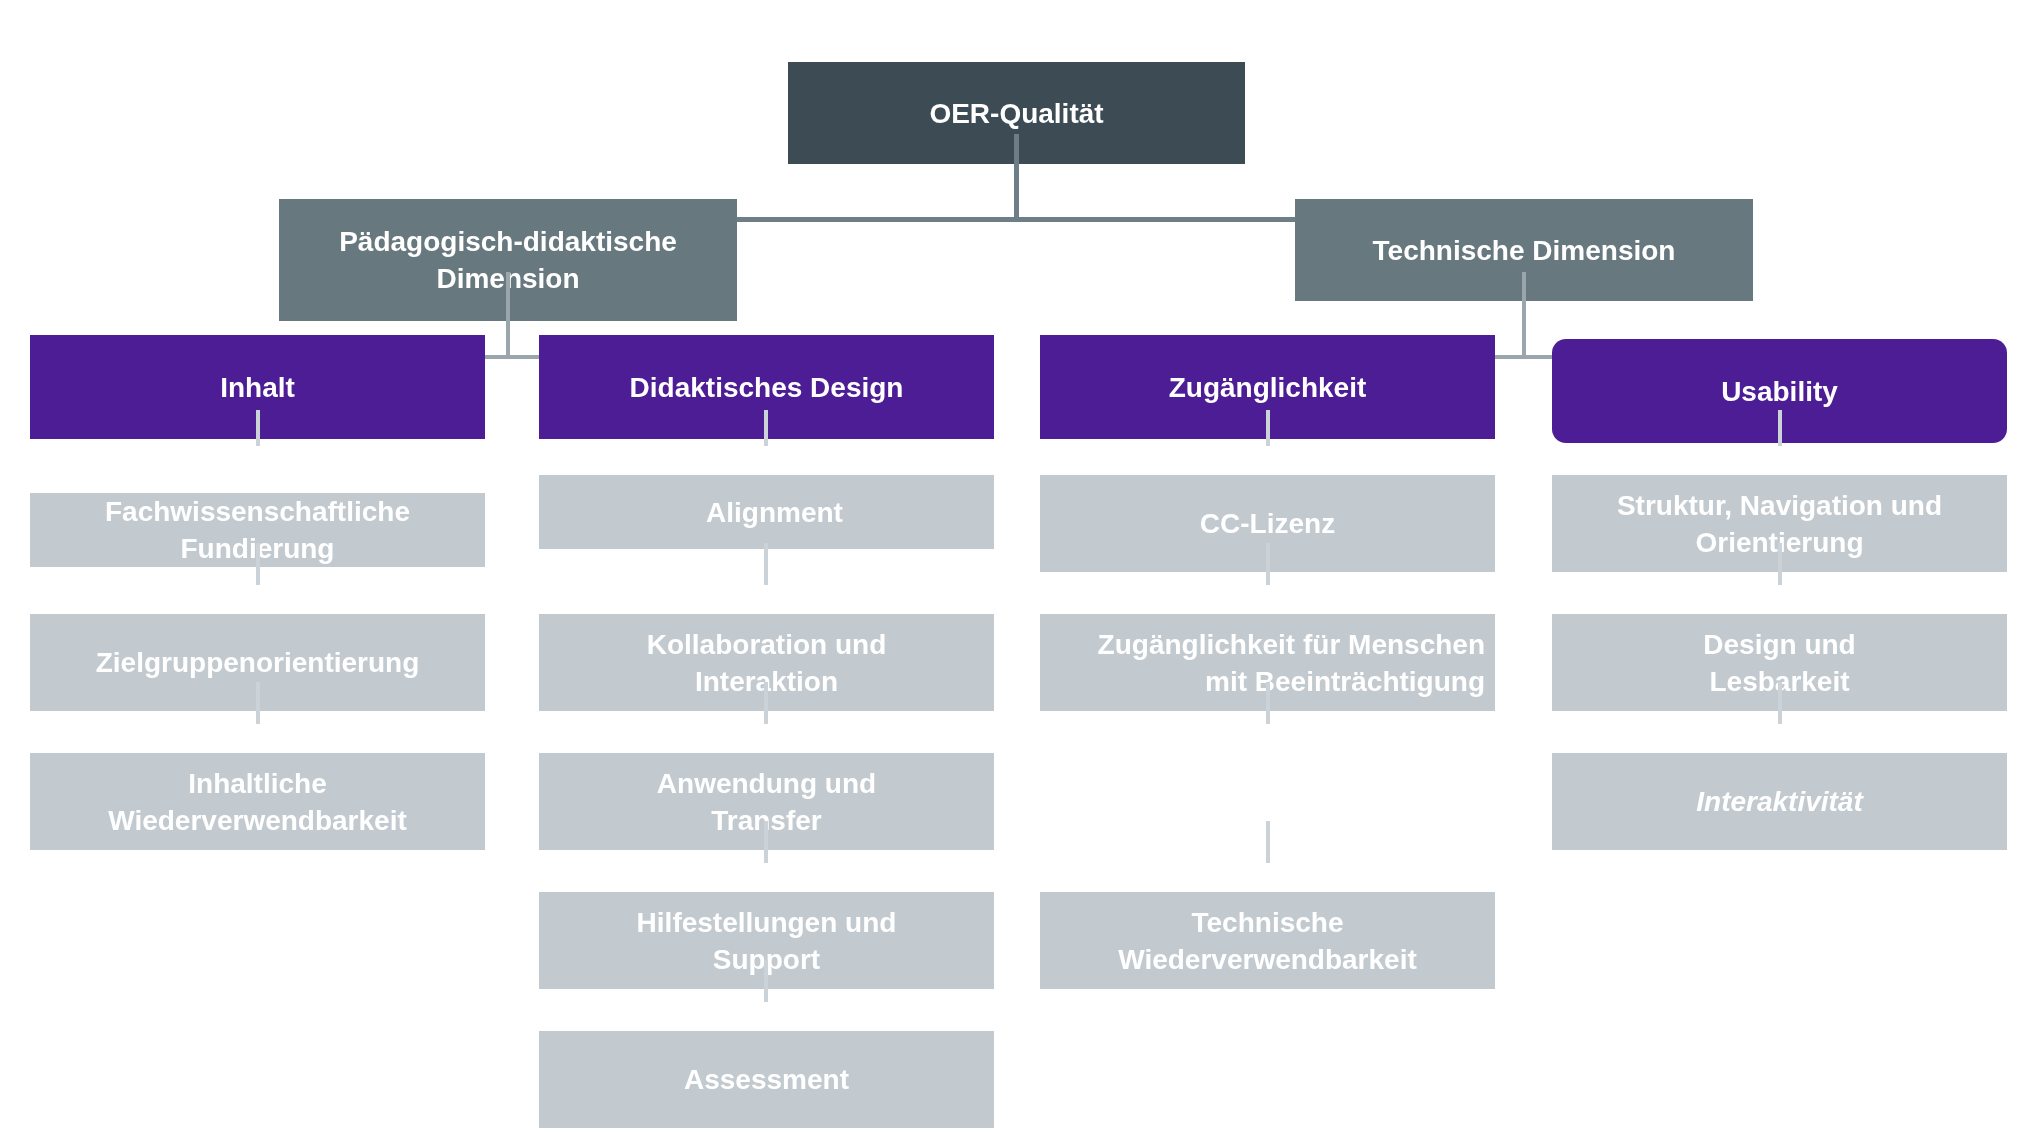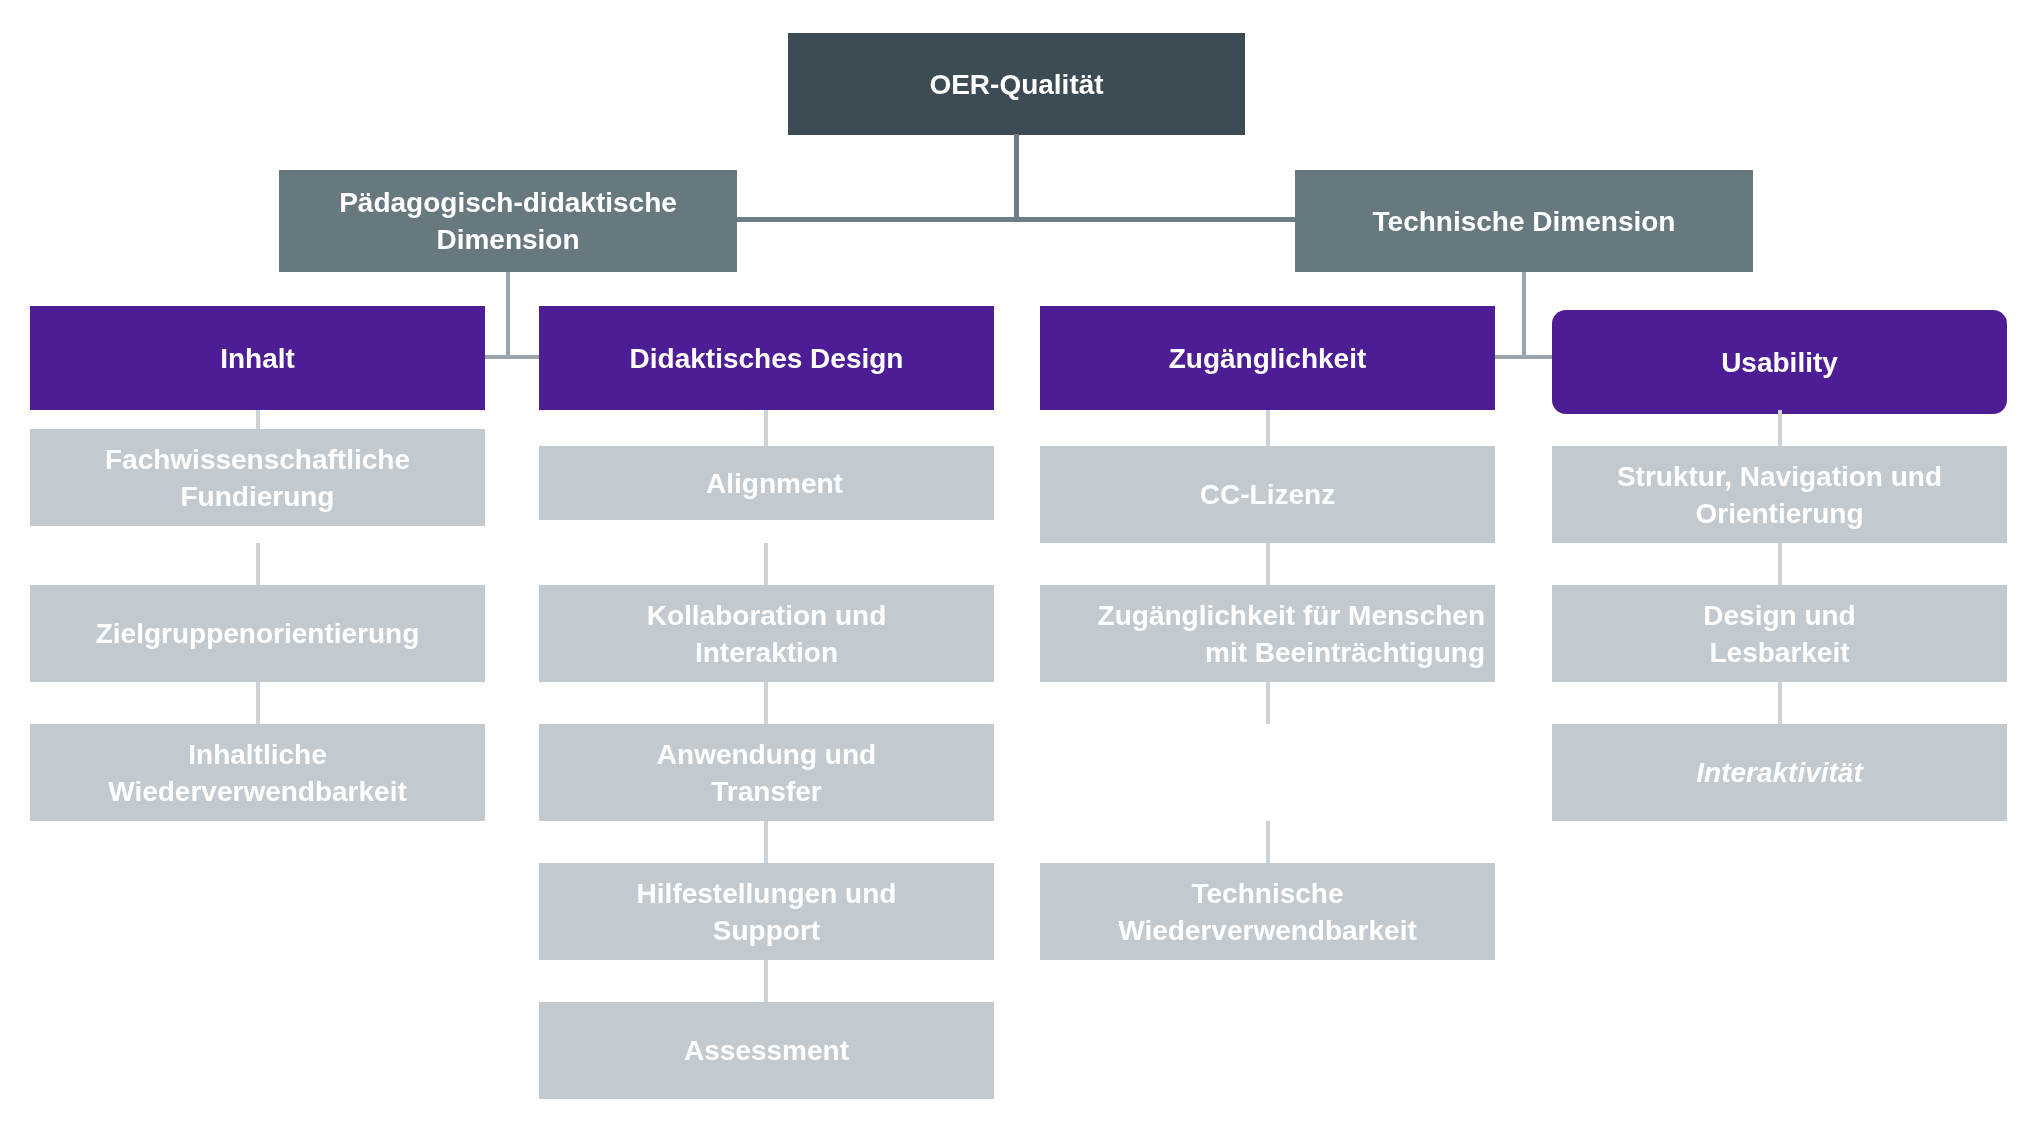--- a/index.html
+++ b/index.html
@@ -16,20 +16,21 @@
     display: flex;
     align-items: center;
     justify-content: center;
     color: #ffffff;
     font-weight: bold;
     text-align: center;
     white-space: pre-line;
     font-size: 28px;
     line-height: 37px;
     box-sizing: border-box;
+    margin-top: 29px;
   }
   .root  { background: #3d4c54; }
   .dim   { background: #67787f; }
   .cat   { background: #4c1d95; }
   .item  { background: #c2cad0; }
   .item.align-right { justify-content: flex-end; text-align: right; padding-right: 10px; }
   .conn  { position: absolute; }
   .conn.dark  { background: #6e7e86; }
   .conn.mid   { background: #9aa6ac; }
   .conn.light { background: #cbd3d8; }
@@ -37,36 +38,36 @@
 </head>
 <body>
 
 <div class="canvas">
 
   <div class="node root" style="left:788px; top:33px; width:457px; height:102px;">OER-Qualität</div>
 
   <div class="conn dark" style="left:1014px; top:134px; width:5px; height:88px;"></div>
   <div class="conn dark" style="left:737px; top:217px; width:558px; height:5px;"></div>
 
-  <div class="node dim" style="left:279px; top:170px; width:458px; height:102px;">Pädagogisch-didaktische
+  <div class="node dim" style="left:279px; top:170px; width:458px; height:122px;">Pädagogisch-didaktische
 Dimension</div>
   <div class="node dim" style="left:1295px; top:170px; width:458px; height:102px;">Technische Dimension</div>
 
   <div class="conn mid" style="left:506px; top:272px; width:4px; height:87px;"></div>
   <div class="conn mid" style="left:485px; top:355px; width:54px; height:4px;"></div>
   <div class="conn mid" style="left:1522px; top:272px; width:4px; height:87px;"></div>
   <div class="conn mid" style="left:1495px; top:355px; width:57px; height:4px;"></div>
 
   <div class="node cat" style="left:30px; top:306px; width:455px; height:104px;">Inhalt</div>
   <div class="node cat" style="left:539px; top:306px; width:455px; height:104px;">Didaktisches Design</div>
   <div class="node cat" style="left:1040px; top:306px; width:455px; height:104px;">Zugänglichkeit</div>
   <div class="node cat" style="left:1552px; top:310px; width:455px; height:104px;border-radius:14px;">Usability</div>
 
   <div class="conn light" style="left:256px; top:410px; width:4px; height:36px;"></div>
-  <div class="node item" style="left:30px; top:429px; width:455px; height:97px;">Fachwissenschaftliche
+  <div class="node item" style="left:30px; top:464px; width:455px; height:74px;">Fachwissenschaftliche
 Fundierung</div>
   <div class="conn light" style="left:256px; top:543px; width:4px; height:42px;"></div>
   <div class="node item" style="left:30px; top:585px; width:455px; height:97px;">Zielgruppenorientierung</div>
   <div class="conn light" style="left:256px; top:682px; width:4px; height:42px;"></div>
   <div class="node item" style="left:30px; top:724px; width:455px; height:97px;">Inhaltliche
 Wiederverwendbarkeit</div>
 
   <div class="conn light" style="left:764px; top:410px; width:4px; height:36px;"></div>
   <div class="node item" style="left:539px; top:446px; width:455px; height:74px;padding-left:16px;">Alignment</div>
   <div class="conn light" style="left:764px; top:543px; width:4px; height:42px;"></div>

